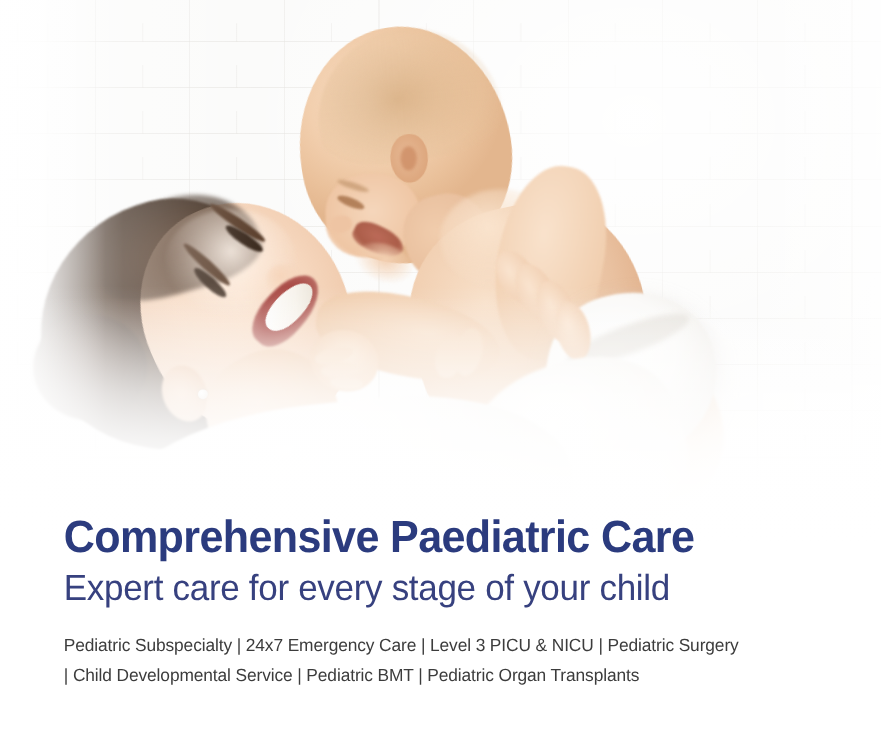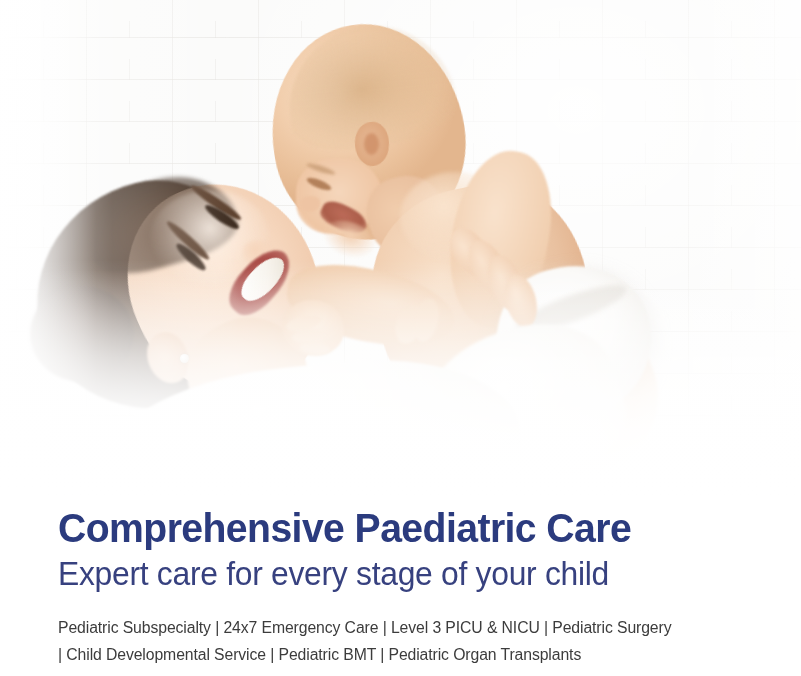--- a/index.html
+++ b/index.html
@@ -451,21 +451,20 @@
       linear-gradient(90deg, rgba(255,255,255,0.88) 0%, rgba(255,255,255,0) 12%),
       linear-gradient(270deg, rgba(255,255,255,0.78) 0%, rgba(255,255,255,0) 16%);
   }
 
   
   .copy {
     position: absolute;
     left: 58px;
     top: 466px;
     width: 700px;
-    margin-top: 40px;
   }
   .headline {
     margin: 0;
     font-family: "Liberation Sans", sans-serif;
     font-size: 41px;
     font-weight: 700;
     letter-spacing: -0.6px;
     line-height: 1.08;
     color: #2b3b7e;
     transform: scaleX(0.955);

